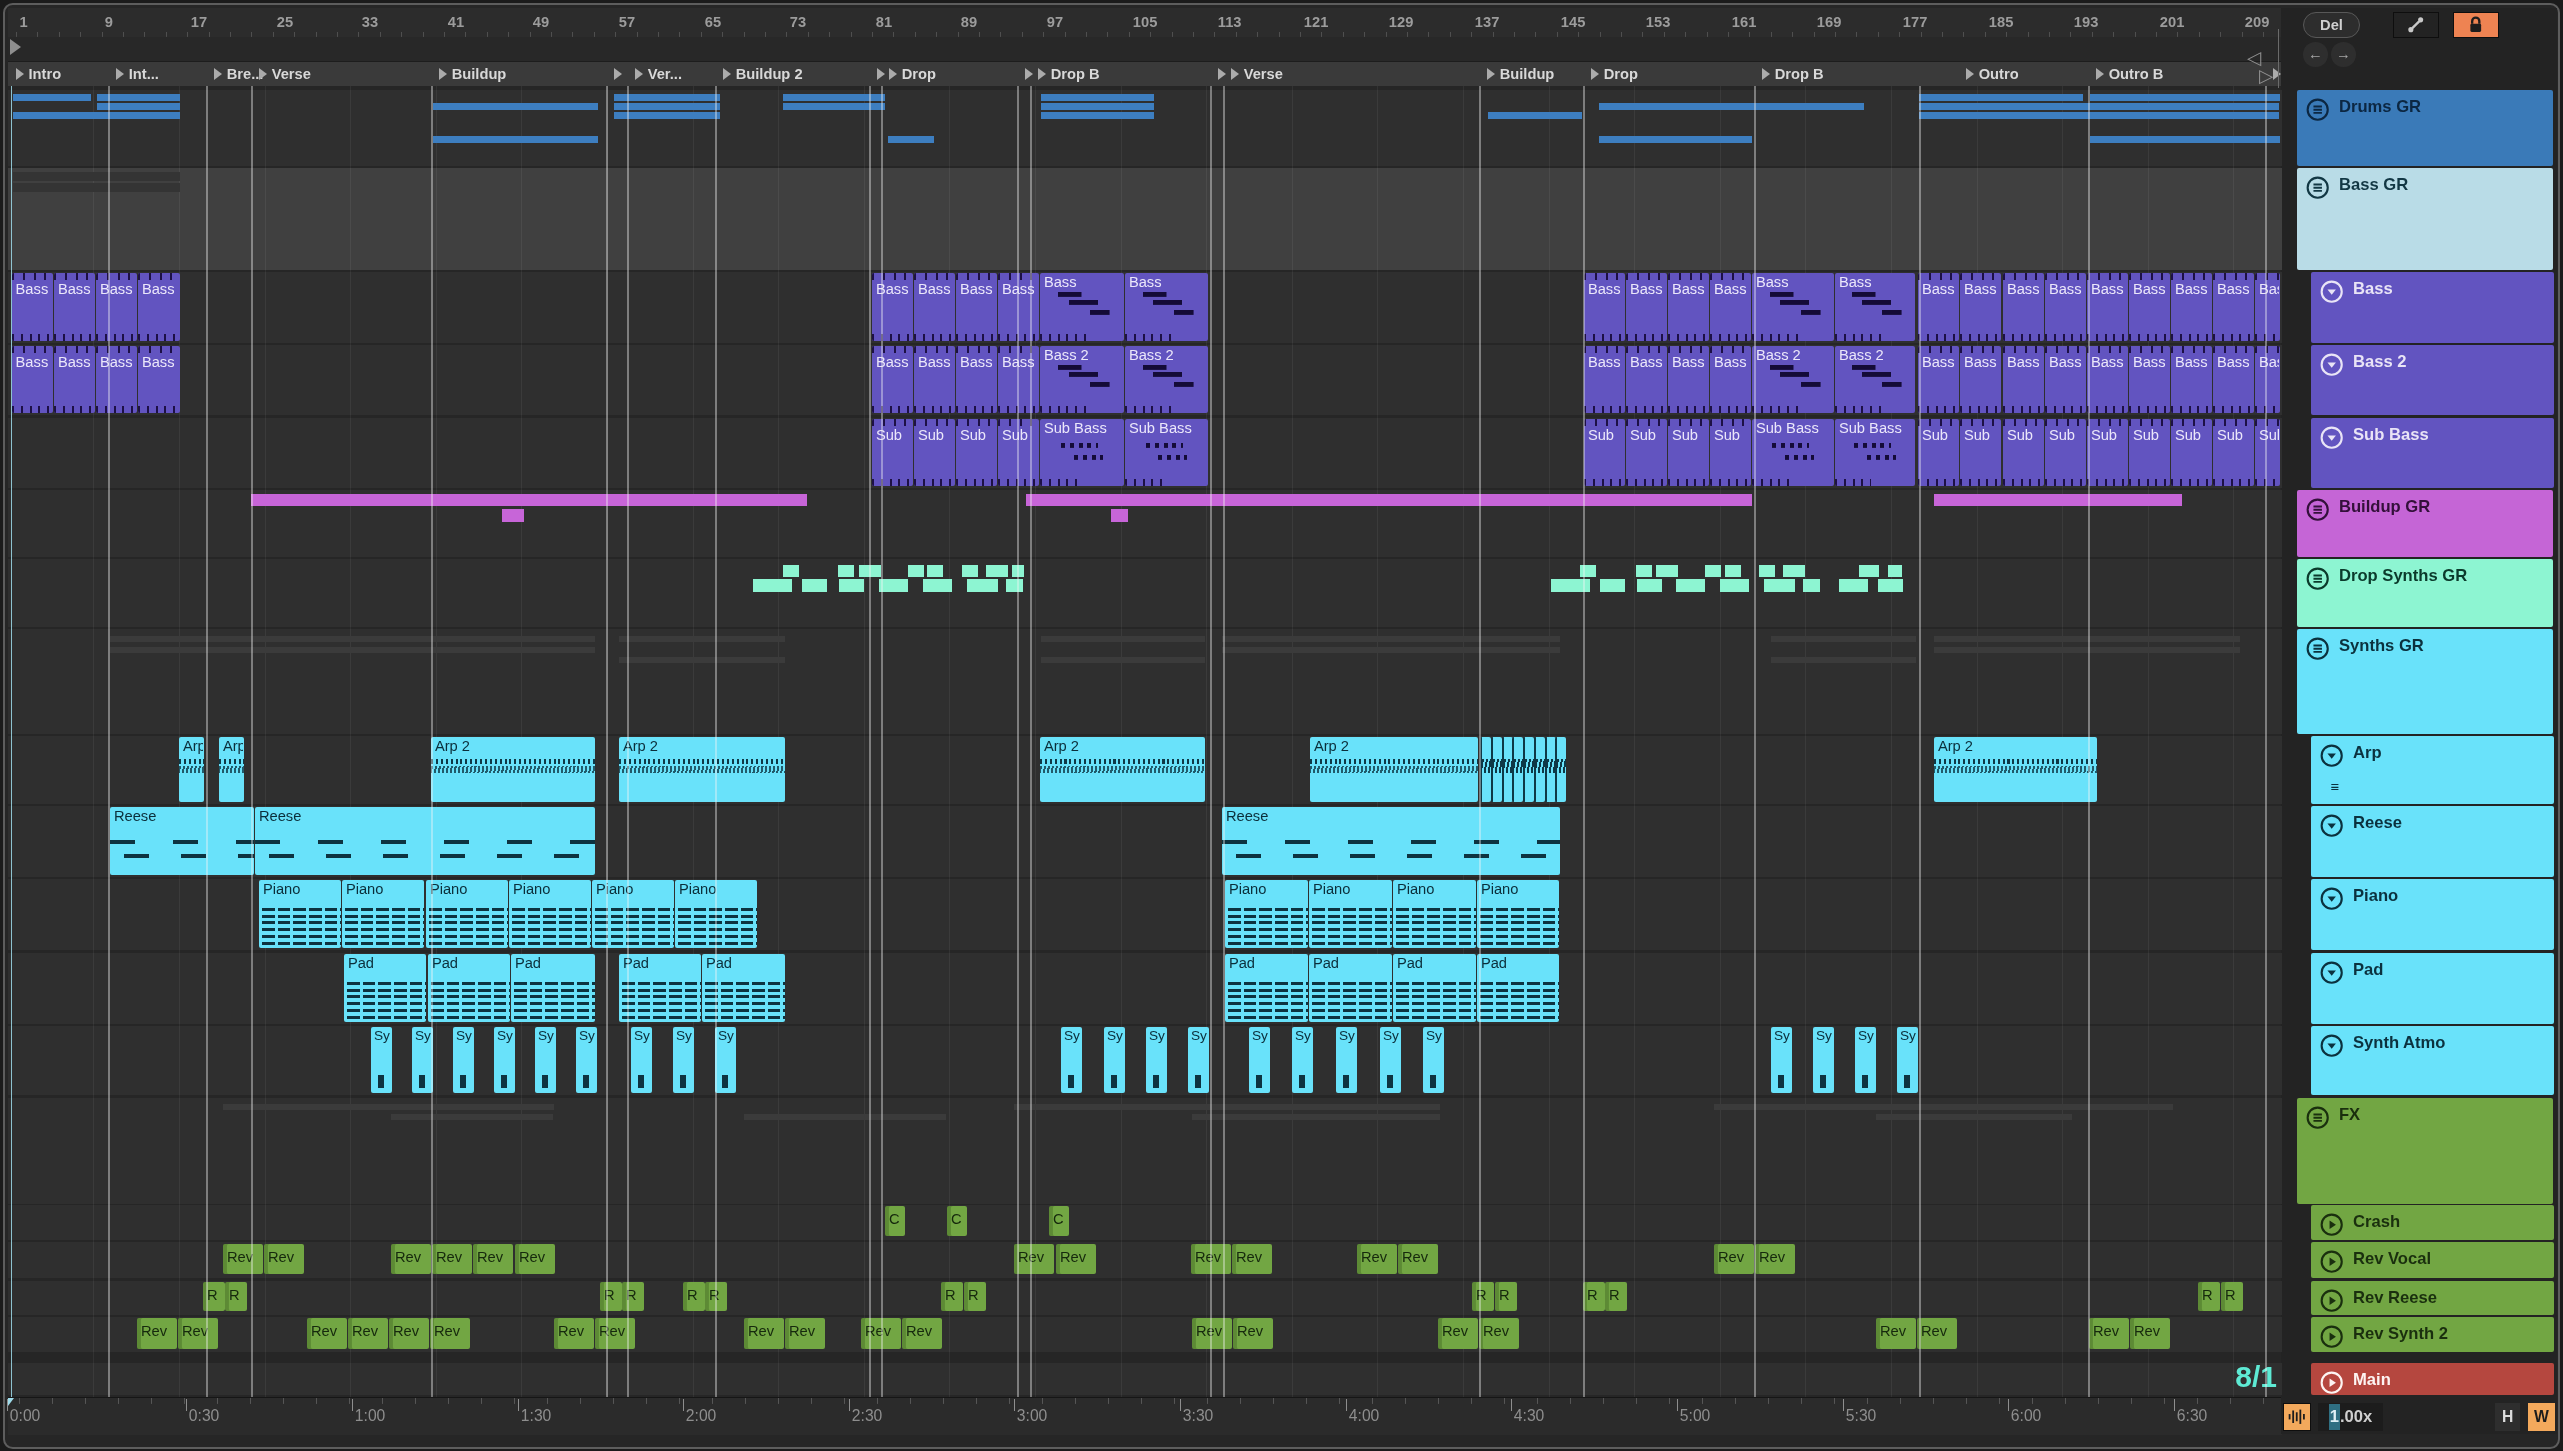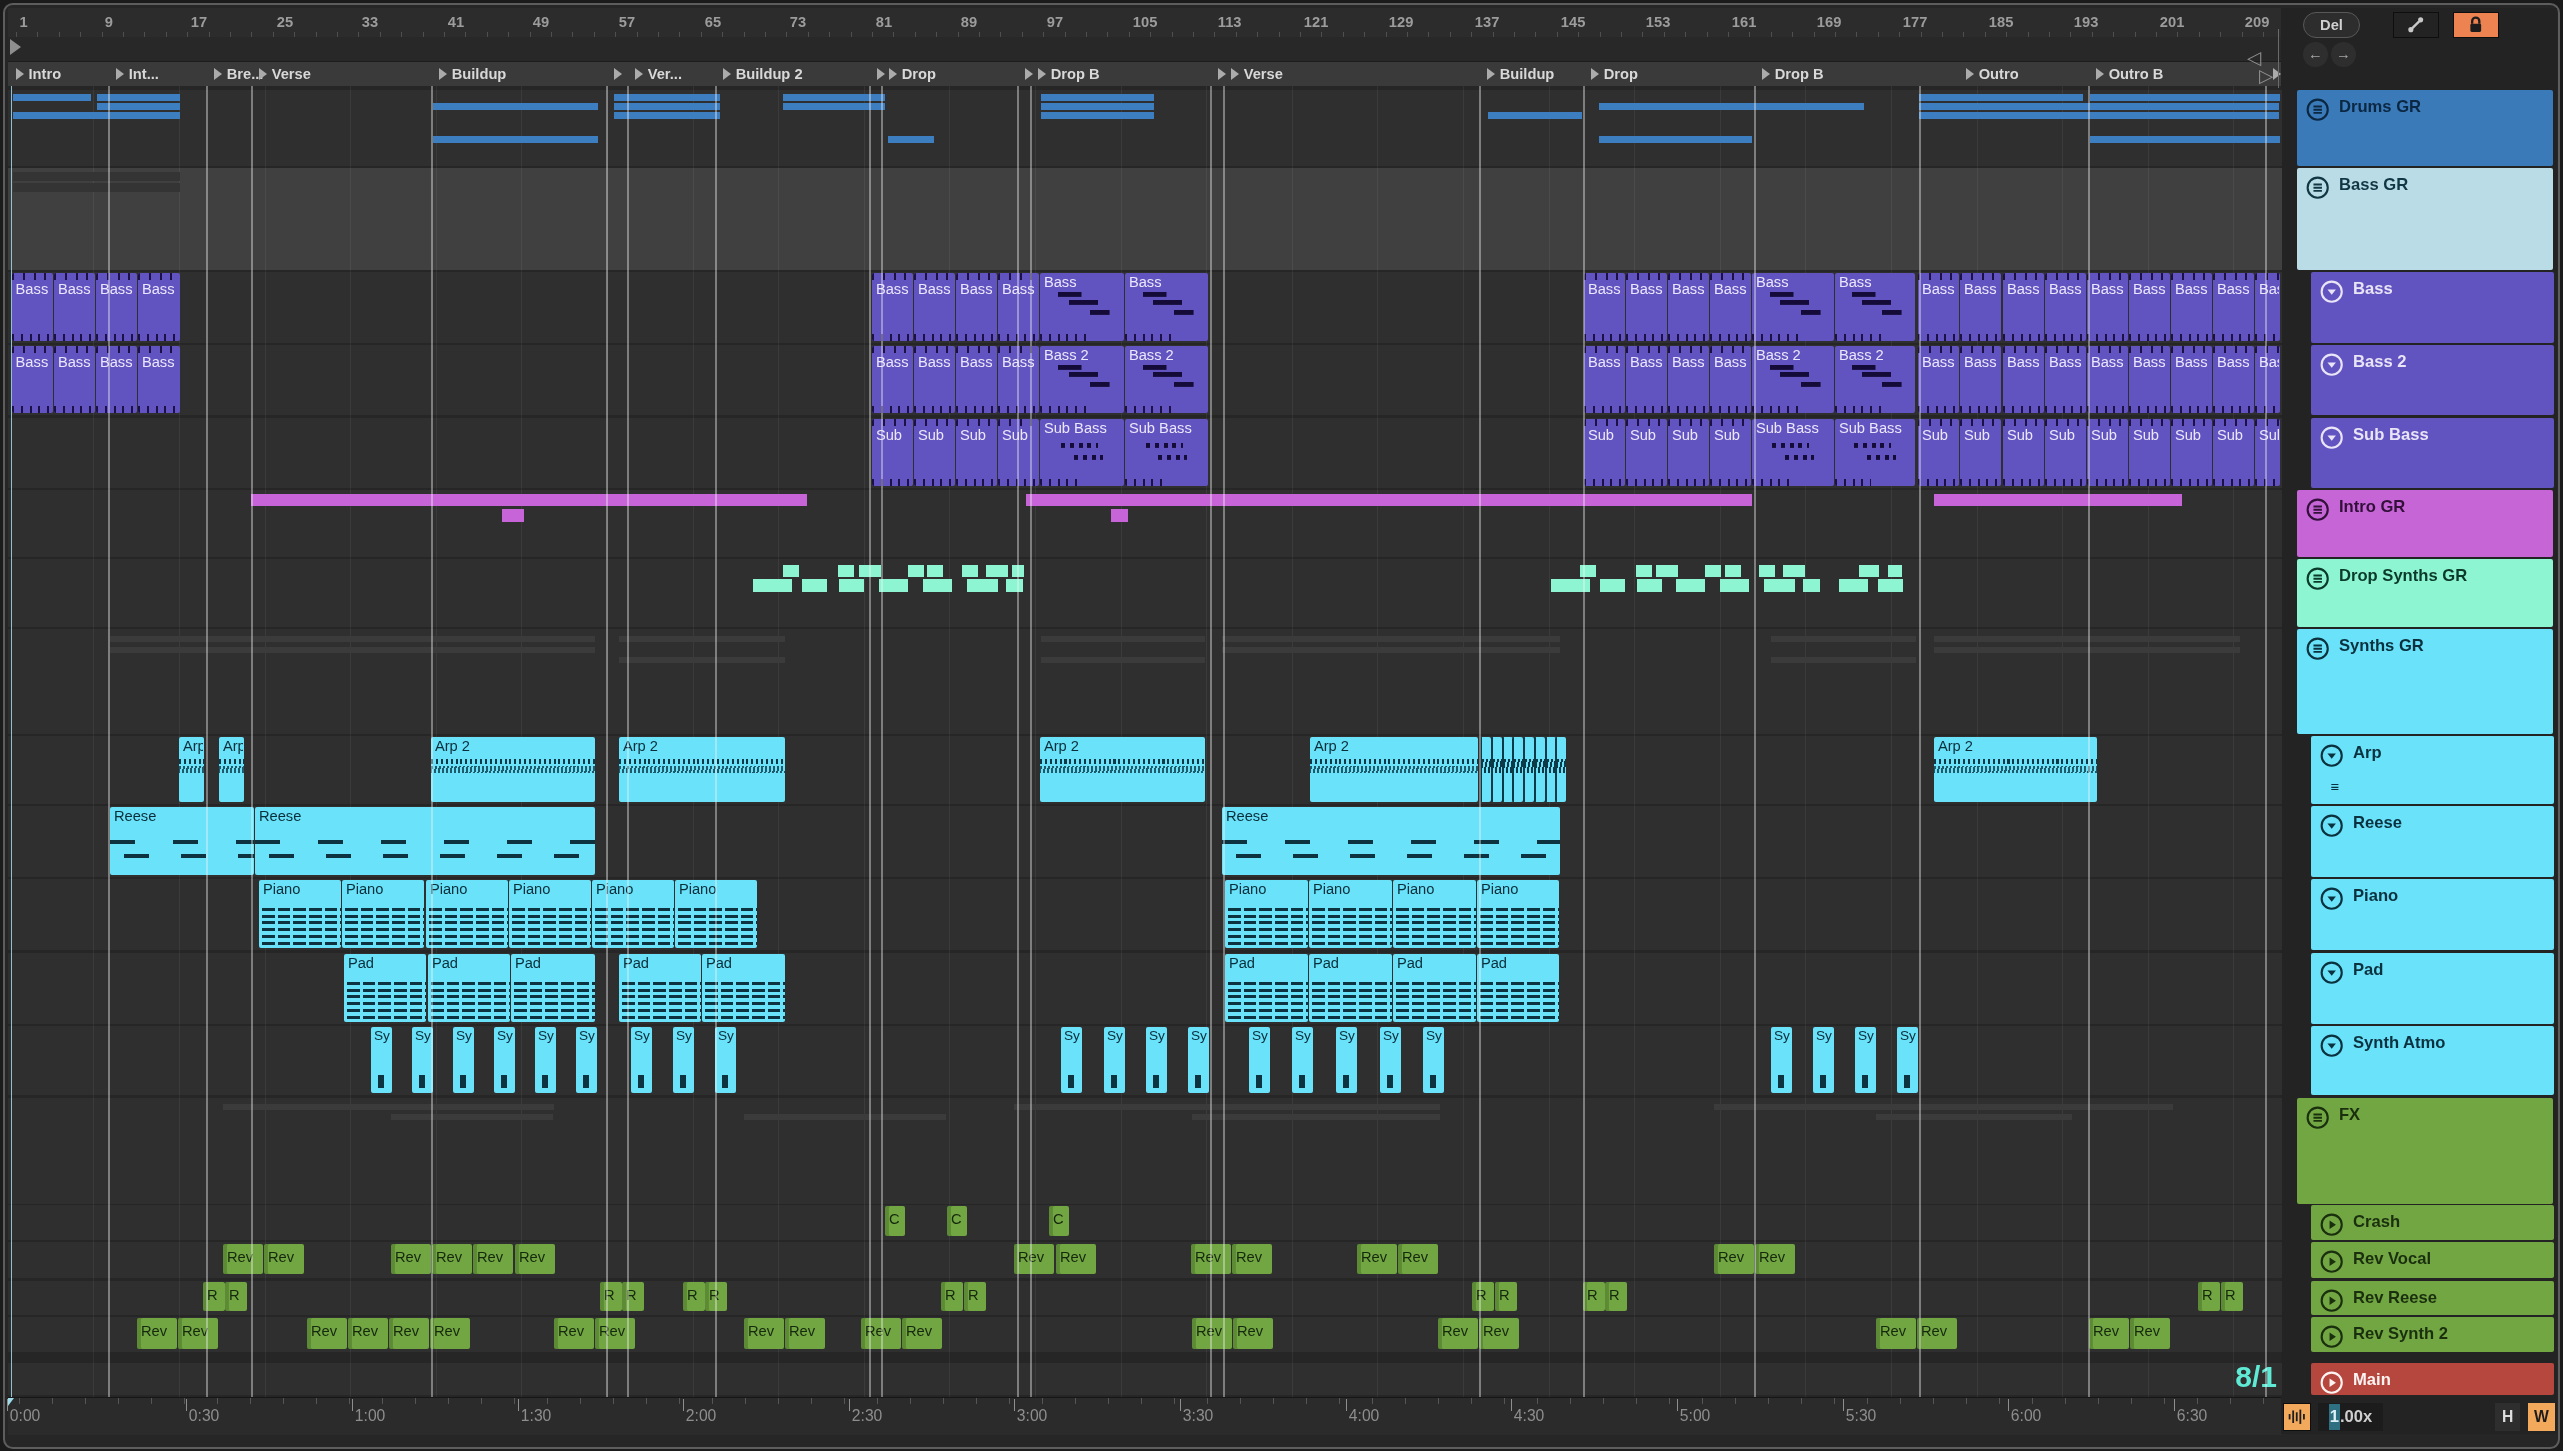--- a/index.html
+++ b/index.html
@@ -969,21 +969,21 @@
           <circle cx="12" cy="12" r="9.5" fill="none" stroke="#e9e4f6" stroke-width="2"></circle>
           <path d="M8 10h8l-4 5z" fill="#e9e4f6"></path>
         </svg></span>
       <span class="nm">Sub Bass</span>
     </div>
     <div class="hdr" style="left: 2297px; top: 490px; width: 256px; height: 67px; background: rgb(197, 101, 214); color: rgb(51, 16, 58);">
       <span><svg width="25.4" height="25.4" viewBox="0 0 24 24">
           <circle cx="12" cy="12" r="9.5" fill="none" stroke="#33103a" stroke-width="2"></circle>
           <path d="M8 9h8M8 12h8M8 15h8" stroke="#33103a" stroke-width="1.8" fill="none"></path>
         </svg></span>
-      <span class="nm">Intro GR</span>
+      <span class="nm">Buildup GR</span>
     </div>
     <div class="hdr" style="left: 2297px; top: 559px; width: 256px; height: 68px; background: rgb(141, 245, 210); color: rgb(11, 58, 43);">
       <span><svg width="25.4" height="25.4" viewBox="0 0 24 24">
           <circle cx="12" cy="12" r="9.5" fill="none" stroke="#0b3a2b" stroke-width="2"></circle>
           <path d="M8 9h8M8 12h8M8 15h8" stroke="#0b3a2b" stroke-width="1.8" fill="none"></path>
         </svg></span>
       <span class="nm">Drop Synths GR</span>
     </div>
     <div class="hdr" style="left: 2297px; top: 629px; width: 256px; height: 105px; background: rgb(105, 226, 250); color: rgb(11, 49, 62);">
       <span><svg width="25.4" height="25.4" viewBox="0 0 24 24">

